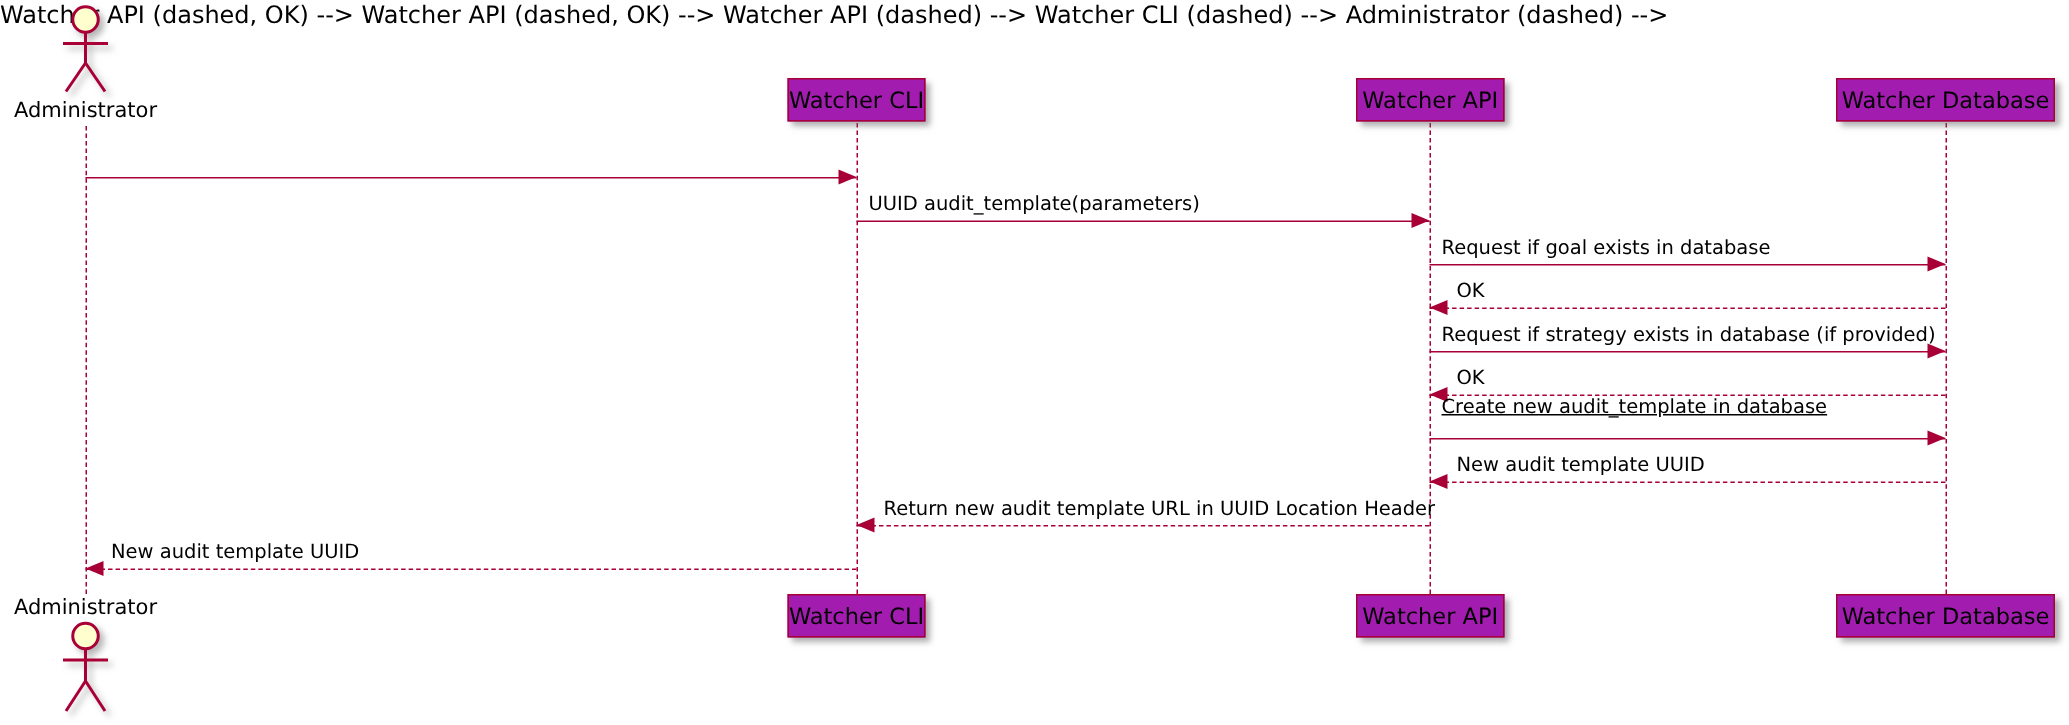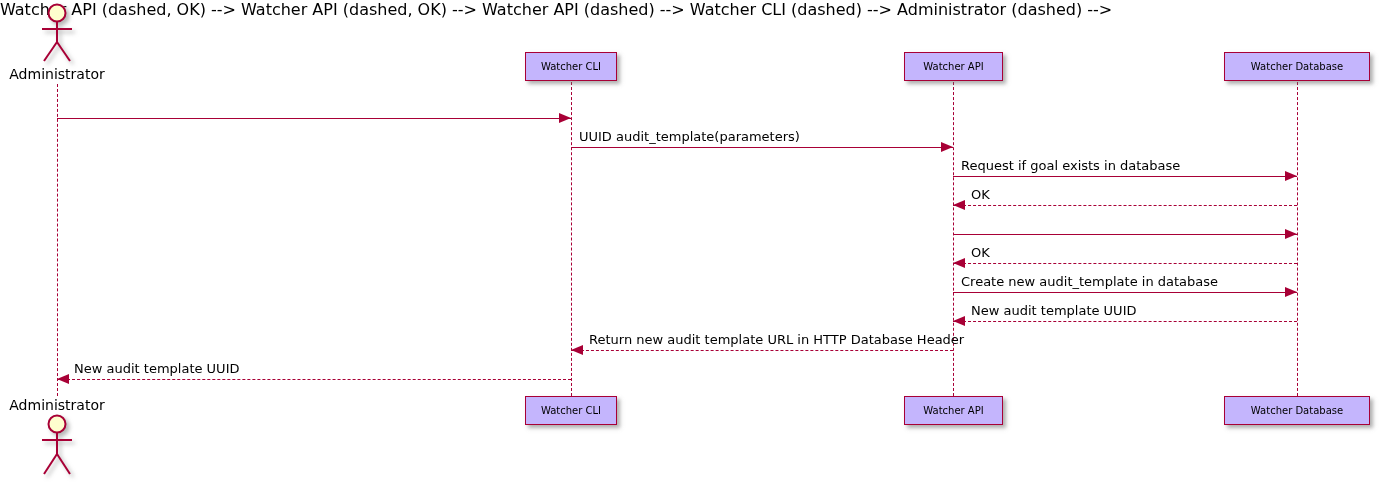--- a/index.html
+++ b/index.html
@@ -7,27 +7,27 @@
     position: relative;
     width: 1379px;
     height: 483px;
     background: #ffffff;
     font-family: "DejaVu Sans", "Liberation Sans", sans-serif;
     overflow: hidden;
   }
   .participant {
     position: absolute;
     height: 29px;
-    background: #c4b5fd;
+    background: #a21caf;
     border: 1.6px solid #A80036;
     box-shadow: 3px 3px 4px rgba(110,110,110,0.55);
     display: flex;
     align-items: center;
     justify-content: center;
-    font-size: 10px;
+    font-size: 15px;
     color: #000000;
     box-sizing: border-box;
     white-space: nowrap;
   }
   .lifeline {
     position: absolute;
     width: 0;
     border-left: 1px dashed #A80036;
   }
   .msg-line {
@@ -124,40 +124,41 @@
   <div class="msg-label" style="left:961px; top:158px;">Request if goal exists in database</div>
   <div class="msg-line" style="left:953px; top:176px; width:344px;"></div>
   <div class="head-right" style="left:1285px; top:171px;"></div>
 
    Watcher API (dashed, OK) --&gt;
   <div class="msg-label" style="left:971px; top:187px;">OK</div>
   <div class="msg-line dashed" style="left:953px; top:205px; width:344px;"></div>
   <div class="head-left" style="left:953px; top:200px;"></div>
 
   
+  <div class="msg-label" style="left:961px; top:216px;">Request if strategy exists in database (if provided)</div>
   <div class="msg-line" style="left:953px; top:234px; width:344px;"></div>
   <div class="head-right" style="left:1285px; top:229px;"></div>
 
    Watcher API (dashed, OK) --&gt;
   <div class="msg-label" style="left:971px; top:245px;">OK</div>
   <div class="msg-line dashed" style="left:953px; top:263px; width:344px;"></div>
   <div class="head-left" style="left:953px; top:258px;"></div>
 
   
-  <div class="msg-label" style="left:961px; top:274px;">Create new audit_template in database</div>
+  <div class="msg-label" style="left:961px; top:264px;text-decoration:underline;">Create new audit_template in database</div>
   <div class="msg-line" style="left:953px; top:292px; width:344px;"></div>
   <div class="head-right" style="left:1285px; top:287px;"></div>
 
    Watcher API (dashed) --&gt;
   <div class="msg-label" style="left:971px; top:303px;">New audit template UUID</div>
   <div class="msg-line dashed" style="left:953px; top:321px; width:344px;"></div>
   <div class="head-left" style="left:953px; top:316px;"></div>
 
    Watcher CLI (dashed) --&gt;
-  <div class="msg-label" style="left:589px; top:332px;">Return new audit template URL in HTTP Database Header</div>
+  <div class="msg-label" style="left:589px; top:332px;">Return new audit template URL in UUID Location Header</div>
   <div class="msg-line dashed" style="left:571px; top:350px; width:382px;"></div>
   <div class="head-left" style="left:571px; top:345px;"></div>
 
    Administrator (dashed) --&gt;
   <div class="msg-label" style="left:74px; top:361px;">New audit template UUID</div>
   <div class="msg-line dashed" style="left:57px; top:379px; width:514px;"></div>
   <div class="head-left" style="left:57px; top:374px;"></div>
 
 </div>
 

